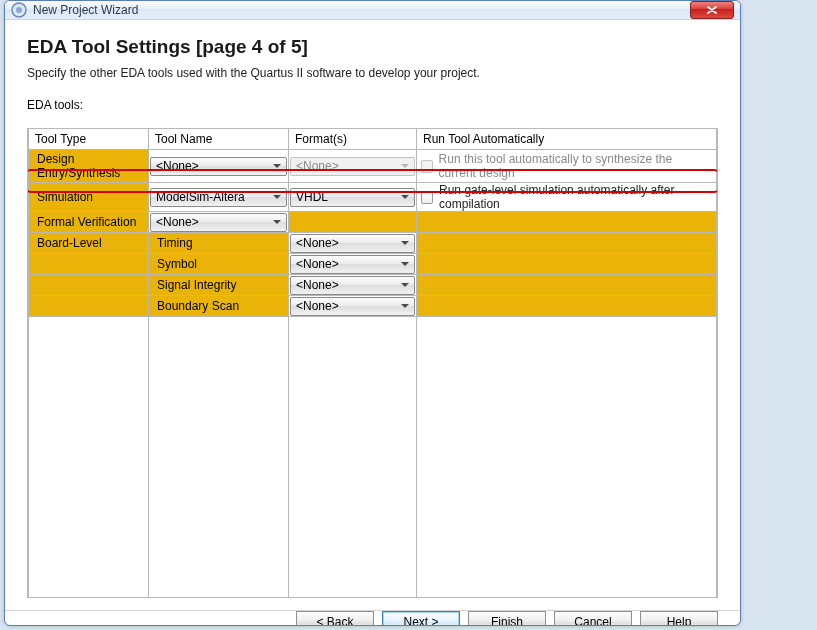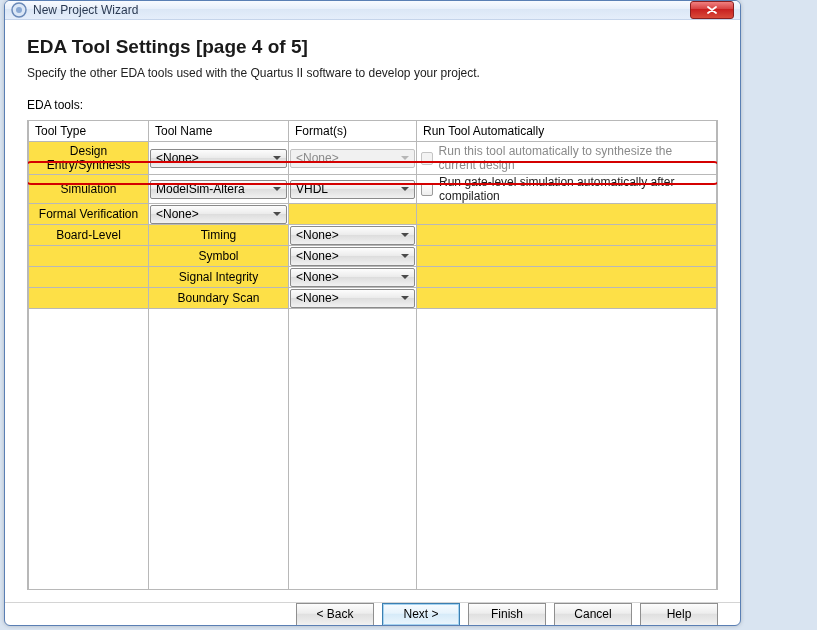--- a/index.html
+++ b/index.html
@@ -58,21 +58,21 @@
     flex-direction: column;
   }
   h1.page-title {
     margin: 2px 0 4px 0;
     font-size: 19px;
     font-weight: bold;
     color: #1a1a1a;
     font-family: "Segoe UI", Tahoma, sans-serif;
   }
   .page-desc { margin: 4px 0 18px 0; color: #222; }
-  .section-label { margin-bottom: 8px; }
+  .section-label { margin-bottom: 16px; }
 
   .grid {
     border: 1px solid #b8b8b8;
     border-top: none;
     flex: 1;
     background: #fff;
     overflow: hidden;
   }
   table { border-collapse: collapse; width: 100%; table-layout: fixed; }
   col.c1 { width: 120px; }
@@ -82,21 +82,21 @@
   th, td {
     border: 1px solid #b8b8b8;
     padding: 0;
     height: 21px;
     text-align: left;
     vertical-align: middle;
     font-weight: normal;
     font-size: 12px;
   }
   th { padding: 2px 6px; background: #fff; }
-  td.label { padding: 2px 0; background: #fde047; text-align: center; }
+  td.label { padding: 2px 8px; background: #eab308; }
   td.dd-cell { padding: 0; }
   td.chk-cell { padding: 0 4px; }
   tr.empty td { border-left: 1px solid #b8b8b8; border-right: 1px solid #b8b8b8; border-top: none; border-bottom: none; height: 280px; }
 
   .dd {
     height: 19px;
     margin: 0 1px;
     background: linear-gradient(to bottom, #fdfdfd 0%, #ececec 45%, #dcdcdc 46%, #f1f1f1 100%);
     border: 1px solid #8a8a8a;
     border-radius: 2px;

